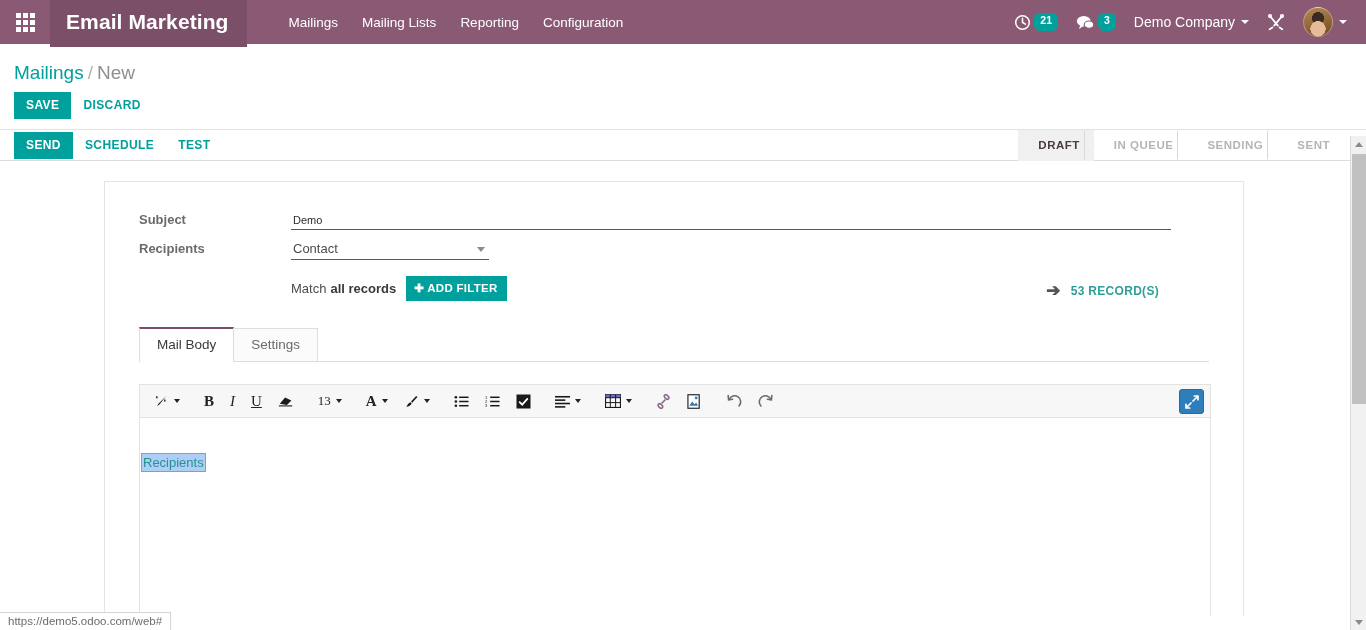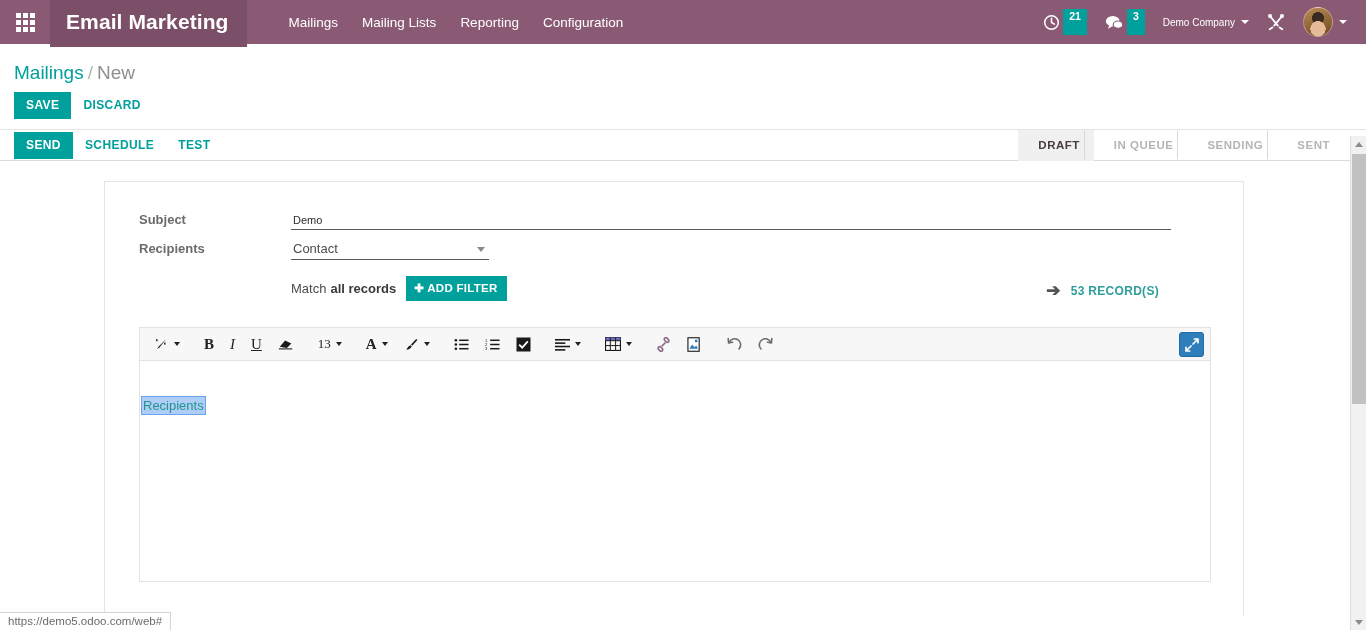--- a/index.html
+++ b/index.html
@@ -55,24 +55,24 @@
     margin-left: auto; display: flex; align-items: center;
     height: 50px; padding-right: 10px;
   }
   .nav-right .cell {
     display: flex; align-items: center; height: 50px;
     padding: 0 9px; cursor: pointer; position: relative;
   }
   .badge {
     background: #00a09d; color: #fff;
     font-size: 10.5px; font-weight: bold;
-    border-radius: 0; padding: 1px 6px 12px 6px;
+    border-radius: 6px; padding: 1px 6px 4px 6px;
     margin-left: 3px; line-height: 1.2;
   }
-  .company-name { font-size: 10px; white-space: nowrap; }
+  .company-name { font-size: 14px; white-space: nowrap; }
   .caret {
     display: inline-block; width: 0; height: 0; margin-left: 6px;
     border-left: 4px solid transparent; border-right: 4px solid transparent;
     border-top: 4px solid #ffffff;
   }
   .avatar {
     width: 30px; height: 30px; border-radius: 50%;
     background:
       radial-gradient(circle at 50% 74%, #e7bb9a 0 30%, rgba(0,0,0,0) 31%),
       radial-gradient(circle at 50% 36%, #3a2a22 0 26%, rgba(0,0,0,0) 27%),
@@ -475,20 +475,24 @@
           </div>
         </div>
       </div>
 
       <div class="records-link">
         <span class="arrow-icon">➔</span>
         <span>53 RECORD(S)</span>
       </div>
 
       <div class="notebook">
+        <div class="nb-tabs">
+          <div class="nb-tab active">Mail Body</div>
+          <div class="nb-tab">Settings</div>
+        </div>
 
         <div class="editor-wrap">
           <div class="ed-toolbar">
 
             <div class="tb">
               <span>
                 <svg width="15" height="15" viewBox="0 0 16 16">
                   <path d="M13 2 L5 10 L3.2 13 L6 11 Z" fill="#1a1a1a"></path>
                   <path d="M2.5 2.5 L3.5 4.5 M2.5 4.5 L3.5 2.5" stroke="#1a1a1a" stroke-width="1"></path>
                   <path d="M11 6 L12 8 M11 8 L12 6" stroke="#1a1a1a" stroke-width="1"></path>

